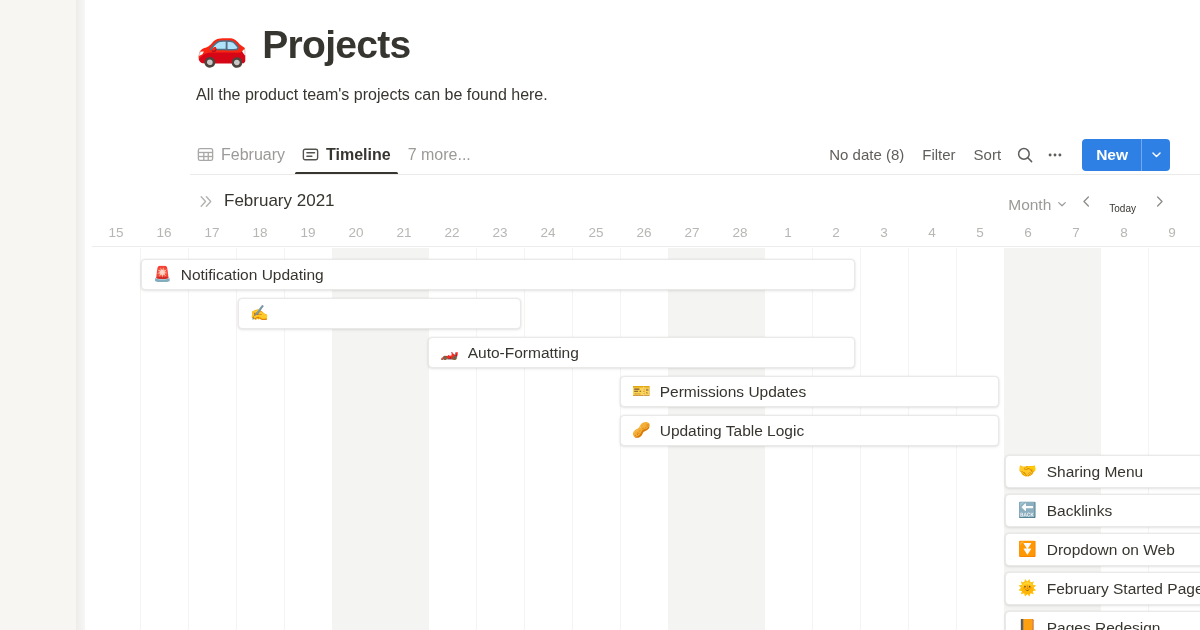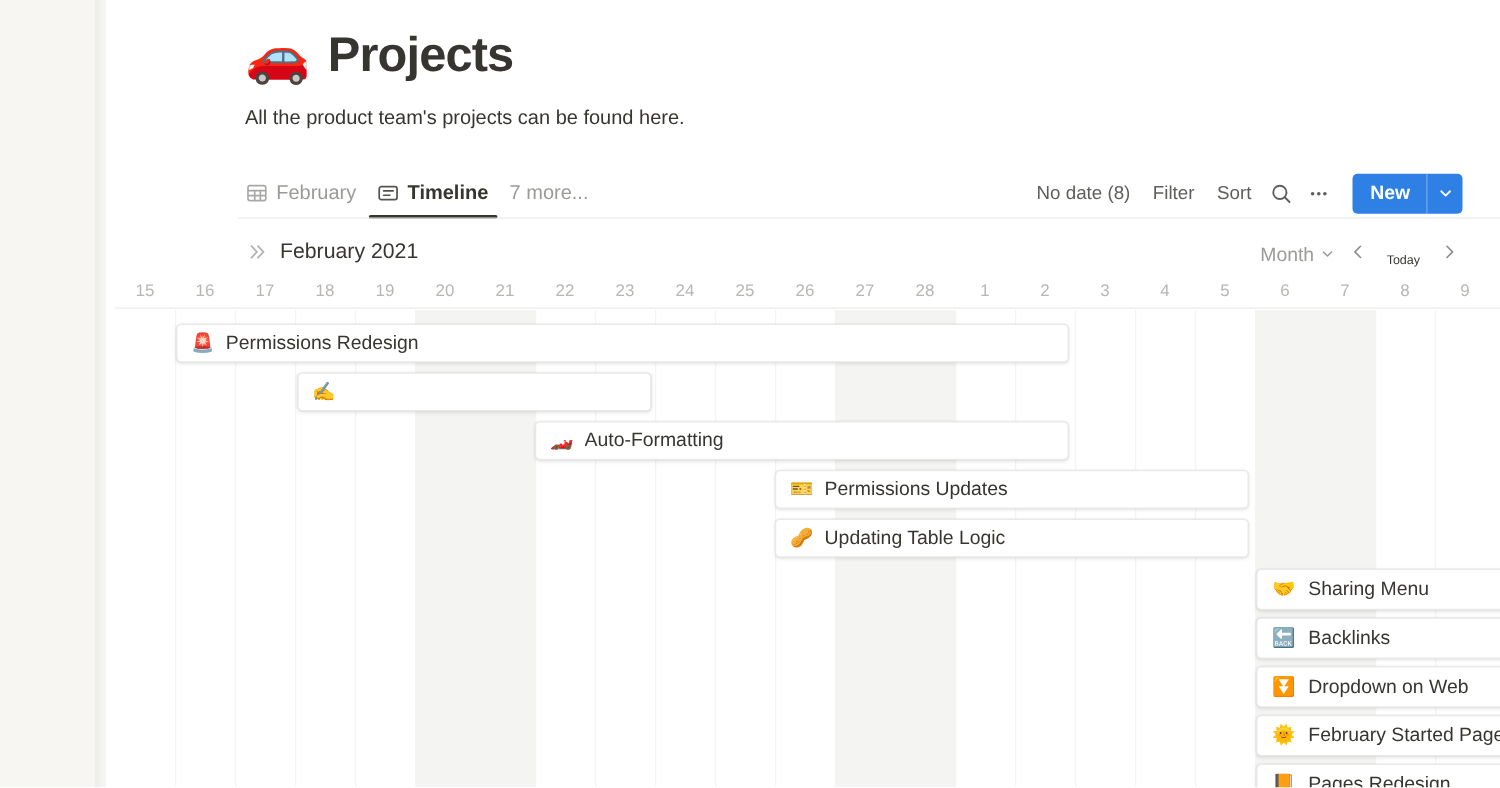--- a/index.html
+++ b/index.html
@@ -449,21 +449,21 @@
       <div class="grid-line" style="left: 720px;"></div>
       <div class="grid-line" style="left: 768px;"></div>
       <div class="grid-line" style="left: 816px;"></div>
       <div class="grid-line" style="left: 864px;"></div>
       <div class="grid-line" style="left: 912px;"></div>
       <div class="grid-line" style="left: 960px;"></div>
       <div class="grid-line" style="left: 1008px;"></div>
       <div class="grid-line" style="left: 1056px;"></div>
       <div class="bar" style="left: 49px; top: 11px; width: 714px;">
         <span class="bar-emoji">🚨</span>
-        <span class="bar-label">Permissions Redesign</span>
+        <span class="bar-label">Notification Updating</span>
       </div>
       <div class="bar" style="left: 146px; top: 50px; width: 283px;">
         <span class="bar-emoji">✍️</span>
       </div>
       <div class="bar" style="left: 336px; top: 89px; width: 427px;">
         <span class="bar-emoji">🏎️</span>
         <span class="bar-label">Auto-Formatting</span>
       </div>
       <div class="bar" style="left: 528px; top: 128px; width: 379px;">
         <span class="bar-emoji">🎫</span>

